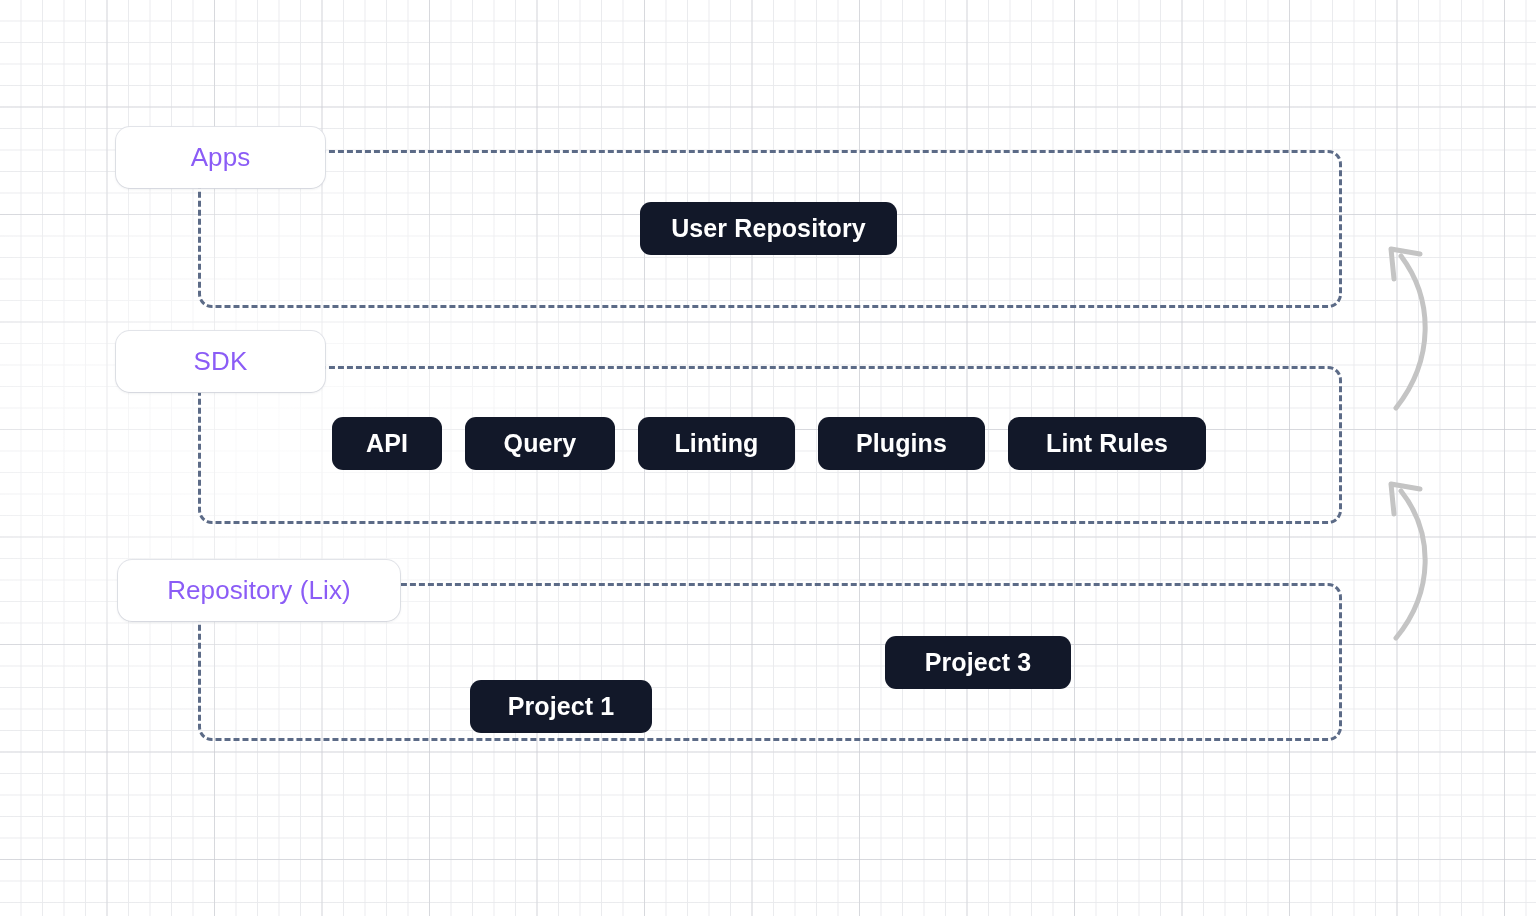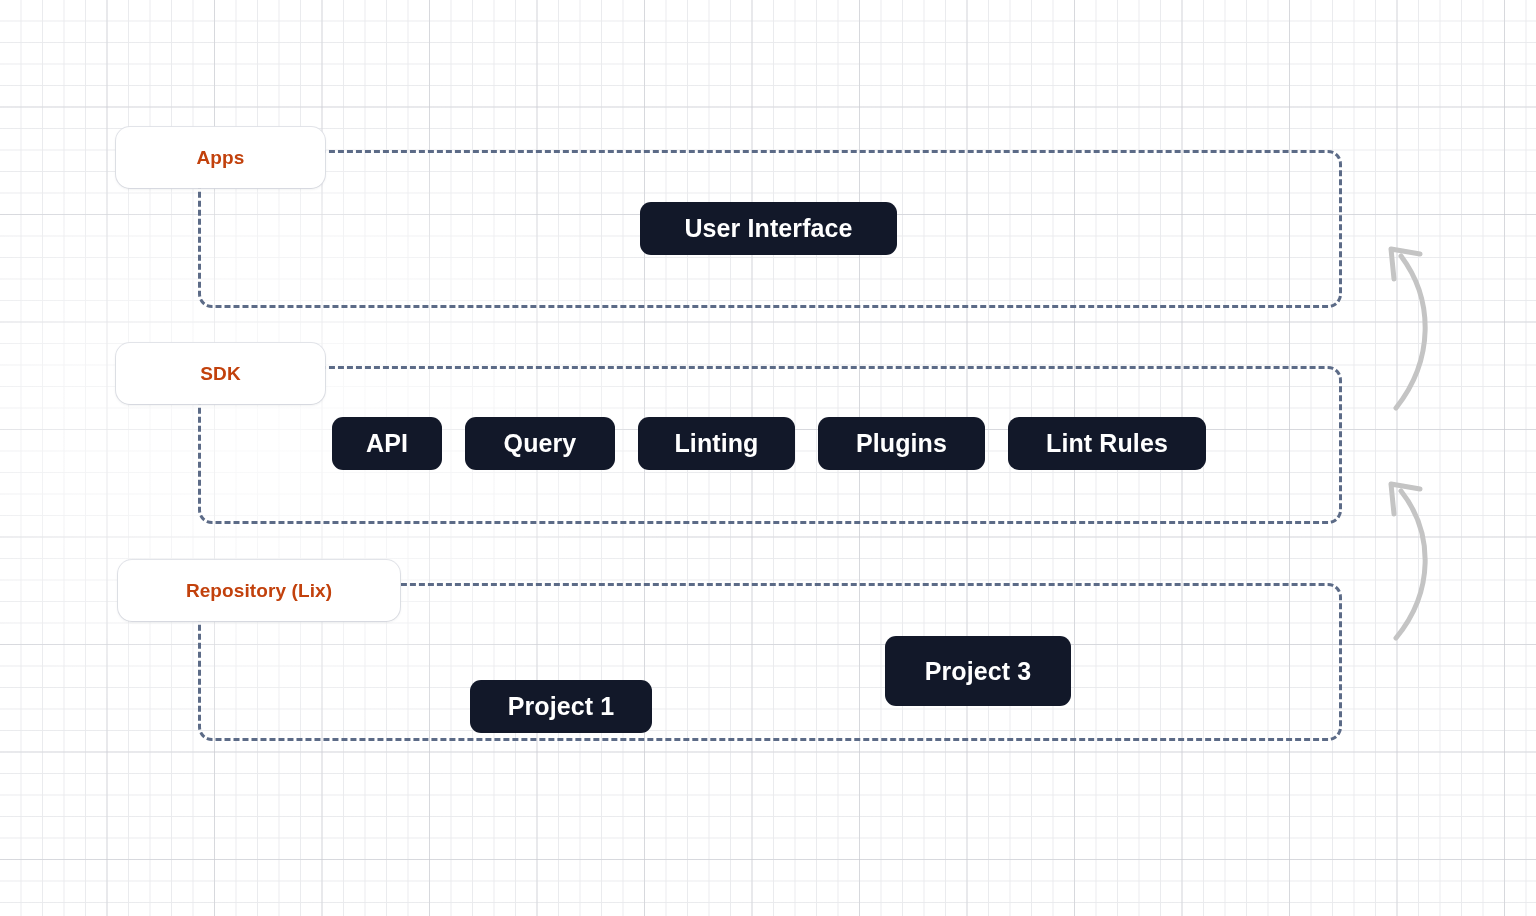--- a/index.html
+++ b/index.html
@@ -54,23 +54,23 @@
 
   
   .layer-label {
     position: absolute;
     display: flex;
     align-items: center;
     justify-content: center;
     background: #ffffff;
     border-radius: 14px;
     box-shadow: 0 1px 3px rgba(24,30,48,0.10), 0 0 0 1px rgba(226,228,234,0.9);
-    color: #c2410c;
-    font-size: 19px;
-    font-weight: bold;
+    color: #8b5cf6;
+    font-size: 26px;
+    font-weight: normal;
     letter-spacing: 0.1px;
     white-space: nowrap;
     z-index: 5;
   }
 
   
   .node {
     position: absolute;
     display: flex;
     align-items: center;
@@ -98,44 +98,44 @@
 <body>
 
 <div id="canvas">
 
   <div class="grid-wash"></div>
 
   <div class="layer-box" style="left:198px; top:150px; width:1144px; height:158px;"></div>
 
   <div class="layer-label" style="left:116px; top:127px; width:209px; height:61px;">Apps</div>
 
-  <div class="node" style="left:640px; top:202px; width:257px; height:53px;">User Interface</div>
+  <div class="node" style="left:640px; top:202px; width:257px; height:53px;">User Repository</div>
 
   <div class="layer-box" style="left:198px; top:366px; width:1144px; height:158px;"></div>
 
-  <div class="layer-label" style="left:116px; top:343px; width:209px; height:61px;">SDK</div>
+  <div class="layer-label" style="left:116px; top:331px; width:209px; height:61px;">SDK</div>
 
   <div class="node" style="left:332px; top:417px; width:110px; height:53px;text-align:right;">API</div>
 
   <div class="node" style="left:465px; top:417px; width:150px; height:53px;">Query</div>
 
   <div class="node" style="left:638px; top:417px; width:157px; height:53px;">Linting</div>
 
   <div class="node" style="left:818px; top:417px; width:167px; height:53px;">Plugins</div>
 
   <div class="node" style="left:1008px; top:417px; width:198px; height:53px;">Lint Rules</div>
 
   <div class="layer-box" style="left:198px; top:583px; width:1144px; height:158px;"></div>
 
   <div class="layer-label" style="left:118px; top:560px; width:282px; height:61px;">Repository (Lix)</div>
 
   <div class="node" style="left:470px; top:636px; width:182px; height:53px;margin-top:44px;">Project 1</div>
 
 
-  <div class="node" style="left:885px; top:636px; width:186px; height:70px;text-align:center;">Project 3</div>
+  <div class="node" style="left:885px; top:636px; width:186px; height:53px;text-align:center;">Project 3</div>
 
   <svg class="arrow-layer" viewBox="0 0 1536 916" xmlns="http://www.w3.org/2000/svg">
     <g>
       <path d="M 1396 408 C 1434 360 1434 300 1401 256" fill="none" stroke="#c4c4c4" stroke-width="5" stroke-linecap="round"></path>
       <path d="M 1391 249 L 1394 279 M 1391 249 L 1420 254" fill="none" stroke="#c4c4c4" stroke-width="5" stroke-linecap="round" stroke-linejoin="round"></path>
     </g>
     <g>
       <path d="M 1396 638 C 1434 592 1434 533 1401 491" fill="none" stroke="#c4c4c4" stroke-width="5" stroke-linecap="round"></path>
       <path d="M 1391 484 L 1394 514 M 1391 484 L 1420 489" fill="none" stroke="#c4c4c4" stroke-width="5" stroke-linecap="round" stroke-linejoin="round"></path>
     </g>

